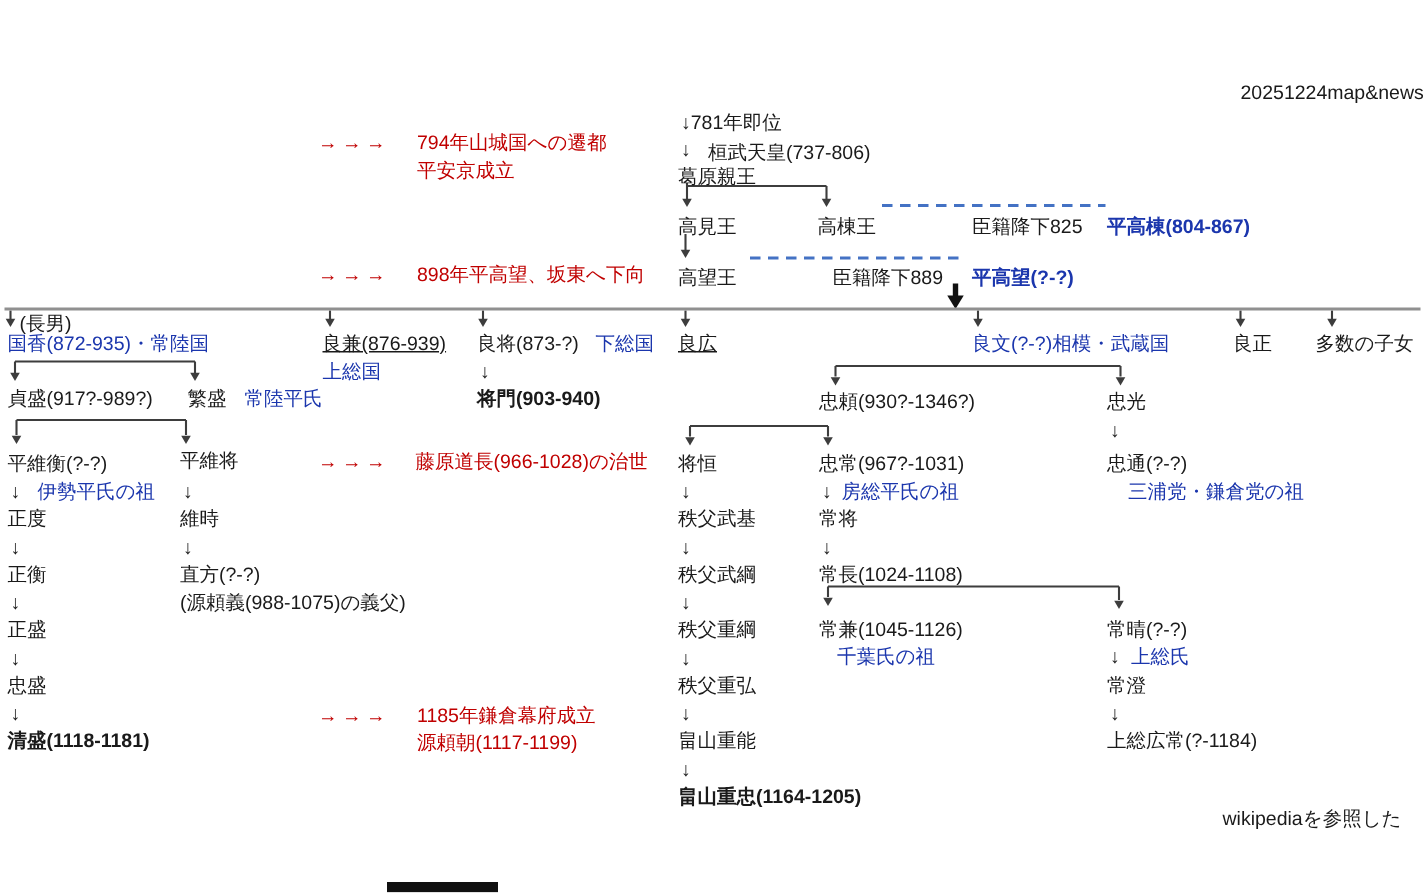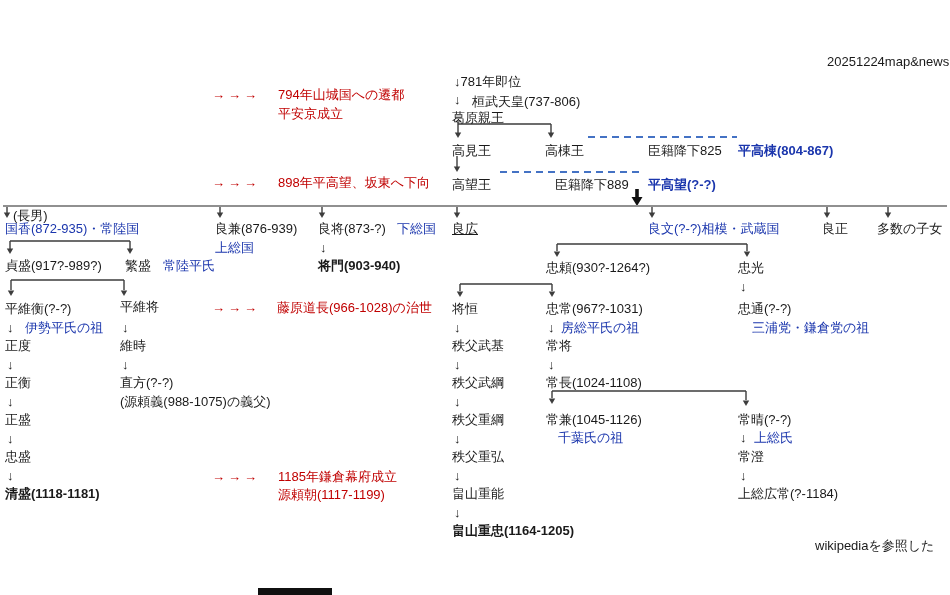--- a/index.html
+++ b/index.html
@@ -86,21 +86,21 @@
       <span class="lbl k" style="left: 452px; top: 111px;">葛原親王</span>
       <span class="lbl k" style="left: 452px; top: 144px;">高見王</span>
       <span class="lbl k" style="left: 545px; top: 144px;">高棟王</span>
       <span class="lbl k" style="left: 648px; top: 144px;">臣籍降下825</span>
       <span class="lbl b bd" style="left: 738px; top: 144px; text-align: center;">平高棟(804-867)</span>
       <span class="lbl k" style="left: 452px; top: 178px;">高望王</span>
       <span class="lbl k" style="left: 555px; top: 178px;">臣籍降下889</span>
       <span class="lbl b bd" style="left: 648px; top: 178px;">平高望(?-?)</span>
       <span class="lbl k" style="left: 13px; top: 209px;">(長男)</span>
       <span class="lbl b" style="left: 5px; top: 222px;">国香(872-935)・常陸国</span>
-      <span class="lbl k" style="left: 215px; top: 222px;">良兼(876-939)</span>
+      <span class="lbl k" style="left: 215px; top: 222px; text-decoration: underline;">良兼(876-939)</span>
       <span class="lbl b" style="left: 215px; top: 241px;">上総国</span>
       <span class="lbl k" style="left: 318px; top: 222px;">良将(873-?)</span>
       <span class="lbl b" style="left: 397px; top: 222px;">下総国</span>
       <span class="lbl k" style="left: 320px; top: 241px;">↓</span>
       <span class="lbl k bd" style="left: 318px; top: 259px;">将門(903-940)</span>
       <span class="lbl k" style="left: 452px; top: 222px; text-decoration: underline;">良広</span>
       <span class="lbl b" style="left: 648px; top: 222px;">良文(?-?)相模・武蔵国</span>
       <span class="lbl k" style="left: 822px; top: 222px;">良正</span>
       <span class="lbl k" style="left: 877px; top: 222px;">多数の子女</span>
       <span class="lbl k" style="left: 5px; top: 259px;">貞盛(917?-989?)</span>
@@ -117,21 +117,21 @@
       <span class="lbl k" style="left: 7px; top: 432px;">↓</span>
       <span class="lbl k" style="left: 5px; top: 450px;">忠盛</span>
       <span class="lbl k" style="left: 7px; top: 469px;">↓</span>
       <span class="lbl k bd" style="left: 5px; top: 487px;">清盛(1118-1181)</span>
       <span class="lbl k" style="left: 120px; top: 284px; margin-top: 16px;">平維将</span>
       <span class="lbl k" style="left: 122px; top: 321px;">↓</span>
       <span class="lbl k" style="left: 120px; top: 339px;">維時</span>
       <span class="lbl k" style="left: 122px; top: 358px;">↓</span>
       <span class="lbl k" style="left: 120px; top: 376px;">直方(?-?)</span>
       <span class="lbl k" style="left: 120px; top: 395px;">(源頼義(988-1075)の義父)</span>
-      <span class="lbl k" style="left: 546px; top: 261px;">忠頼(930?-1264?)</span>
+      <span class="lbl k" style="left: 546px; top: 261px;">忠頼(930?-1346?)</span>
       <span class="lbl k" style="left: 452px; top: 302px;">将恒</span>
       <span class="lbl k" style="left: 454px; top: 321px;">↓</span>
       <span class="lbl k" style="left: 452px; top: 339px;">秩父武基</span>
       <span class="lbl k" style="left: 454px; top: 358px;">↓</span>
       <span class="lbl k" style="left: 452px; top: 376px;">秩父武綱</span>
       <span class="lbl k" style="left: 454px; top: 395px;">↓</span>
       <span class="lbl k" style="left: 452px; top: 413px;">秩父重綱</span>
       <span class="lbl k" style="left: 454px; top: 432px;">↓</span>
       <span class="lbl k" style="left: 452px; top: 450px;">秩父重弘</span>
       <span class="lbl k" style="left: 454px; top: 469px;">↓</span>

